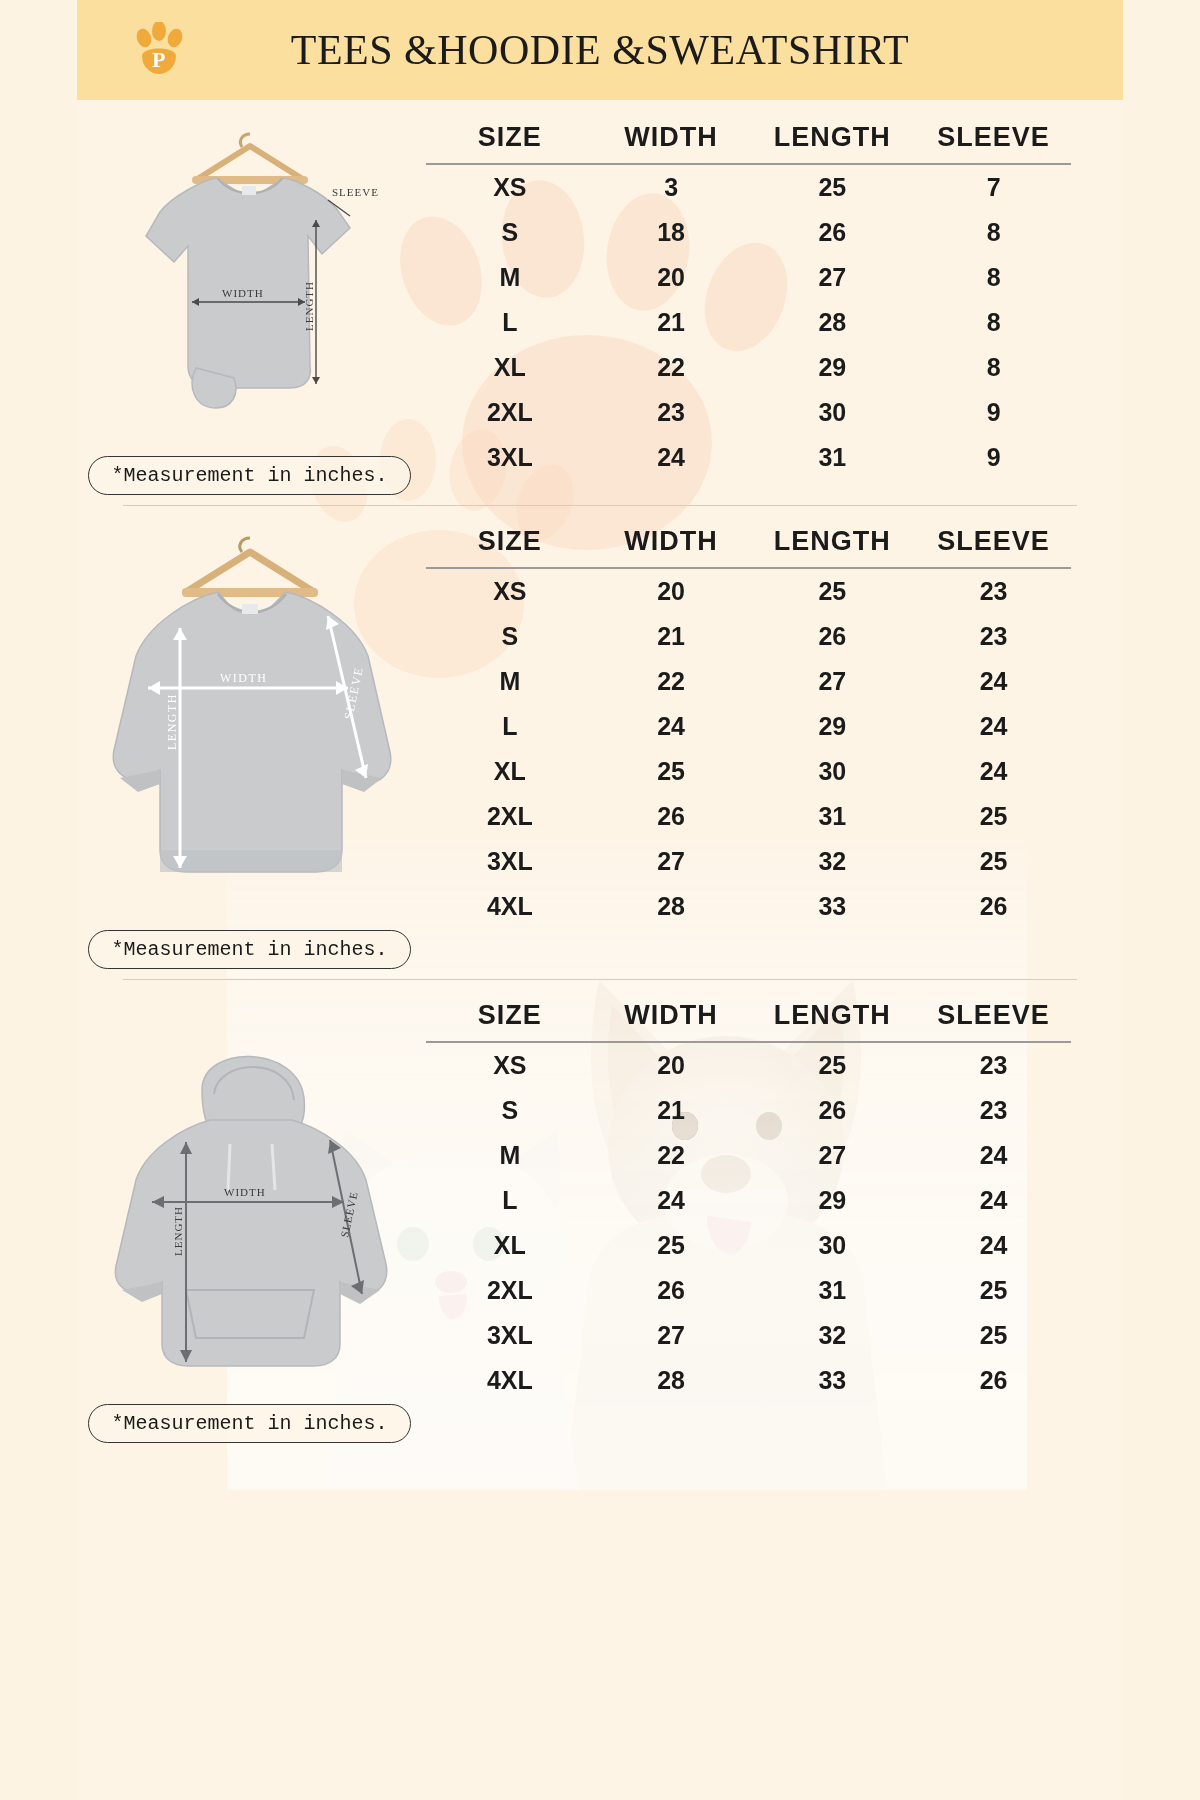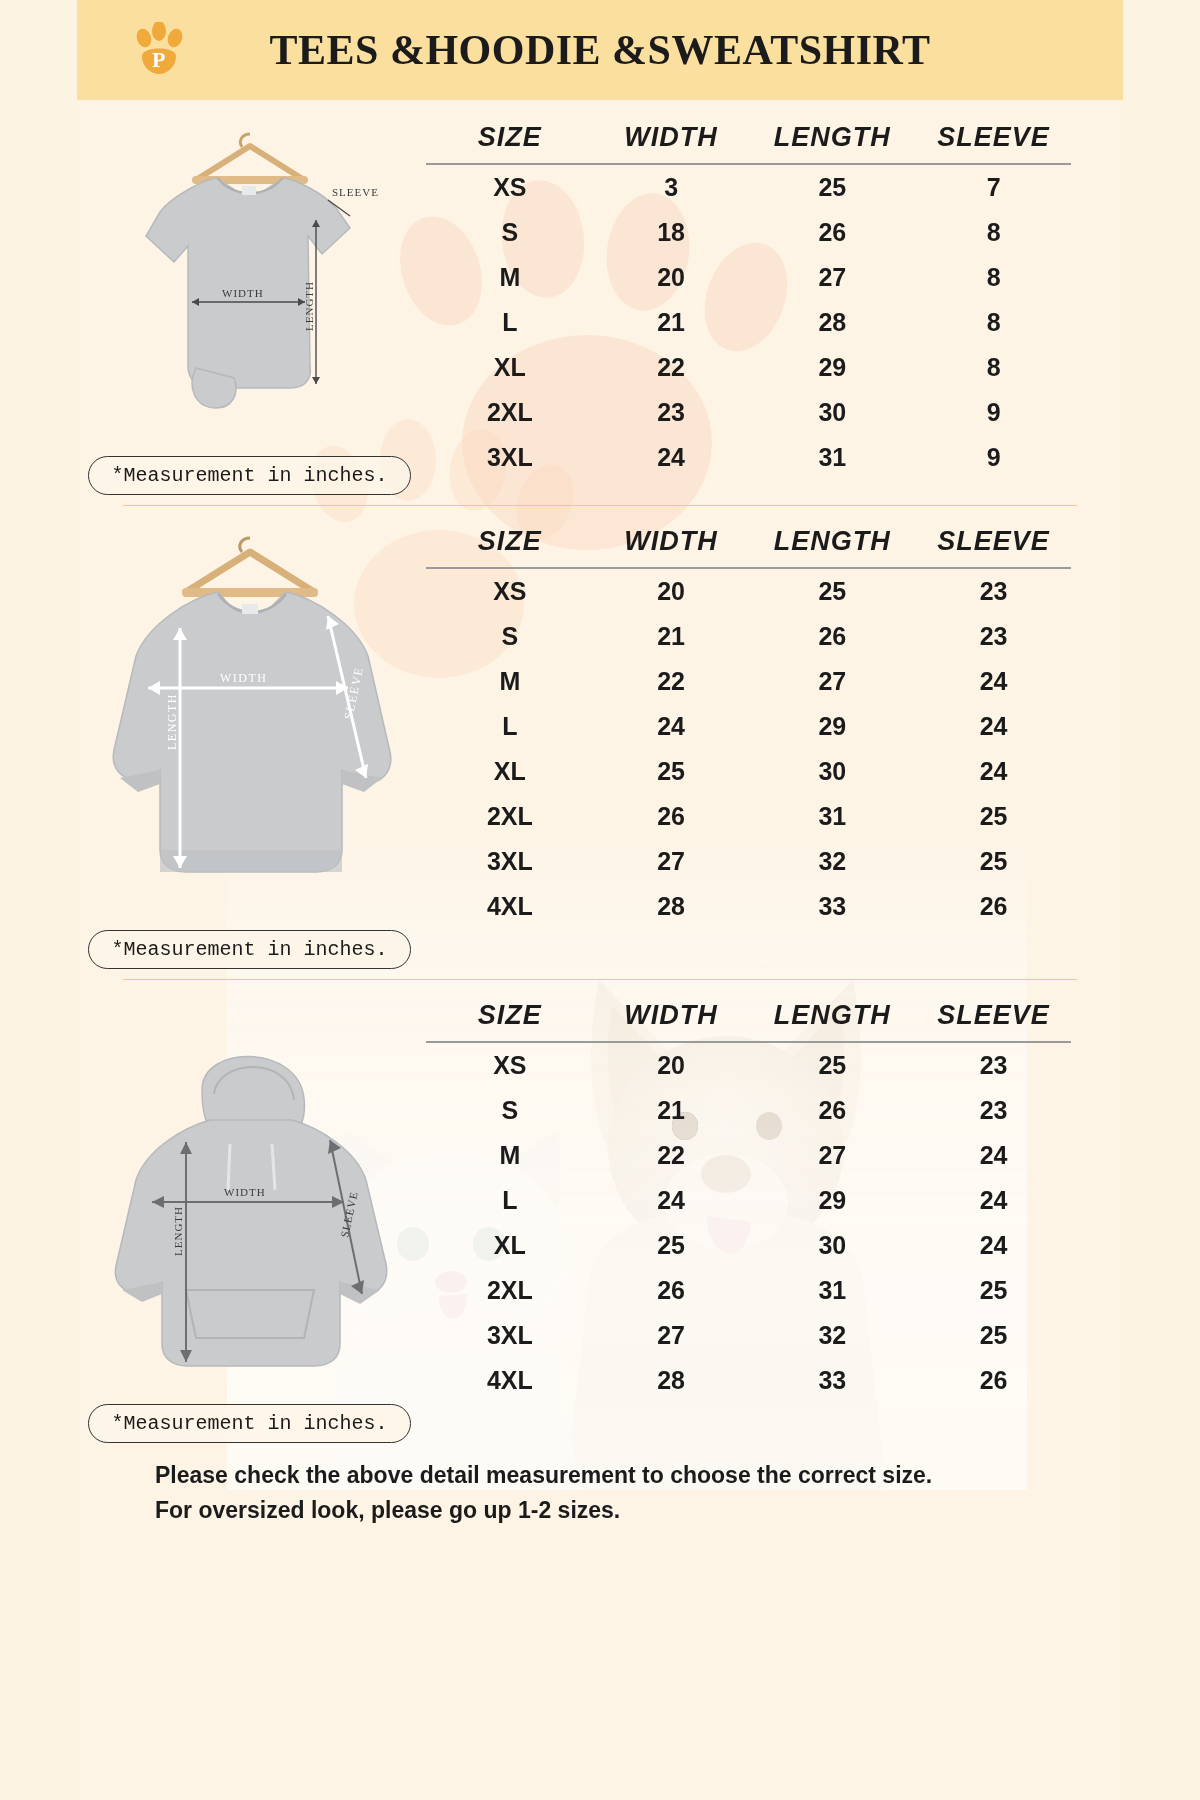--- a/index.html
+++ b/index.html
@@ -30,21 +30,21 @@
     position: relative;
     height: 100px;
     background: #fbdf9f;
     display: flex;
     align-items: center;
     justify-content: center;
     overflow: hidden;
   }
   .header-title {
     font-family: "Liberation Serif", serif;
-    font-weight: bold;
+    font-weight: normal;
     font-size: 42px;
     letter-spacing: 0.5px;
     color: #1b1b1b;
     white-space: nowrap;
   }
   .paw-logo {
     position: absolute;
     left: 55px;
     top: 22px;
     width: 56px;
@@ -107,21 +107,20 @@
     border-collapse: collapse;
     font-family: "Liberation Sans", sans-serif;
   }
   table.sizes th {
     font-size: 27px;
     font-weight: bold;
     letter-spacing: 1px;
     color: #1b1b1b;
     padding: 6px 0 10px 0;
     text-align: center;
-    font-style: italic;
   }
   table.sizes thead tr {
     border-bottom: 2px solid #9a9a9a;
   }
   table.sizes td {
     font-size: 25px;
     font-weight: bold;
     color: #1b1b1b;
     text-align: center;
     padding: 8px 0;
@@ -559,19 +558,15 @@
               <td class="size-cell">4XL</td>
               <td class="w-cell">28</td>
               <td class="l-cell">33</td>
               <td class="s-cell">26</td>
             </tr>
           </tbody>
         </table>
       </div>
     </div>
 
-    <div class="footer">
-      <p>Please check the above detail measurement to choose the correct size.</p>
-      <p>For oversized look, please go up 1-2 sizes.</p>
-    </div>
 
   </div>
 </div>
 
 </body></html>

